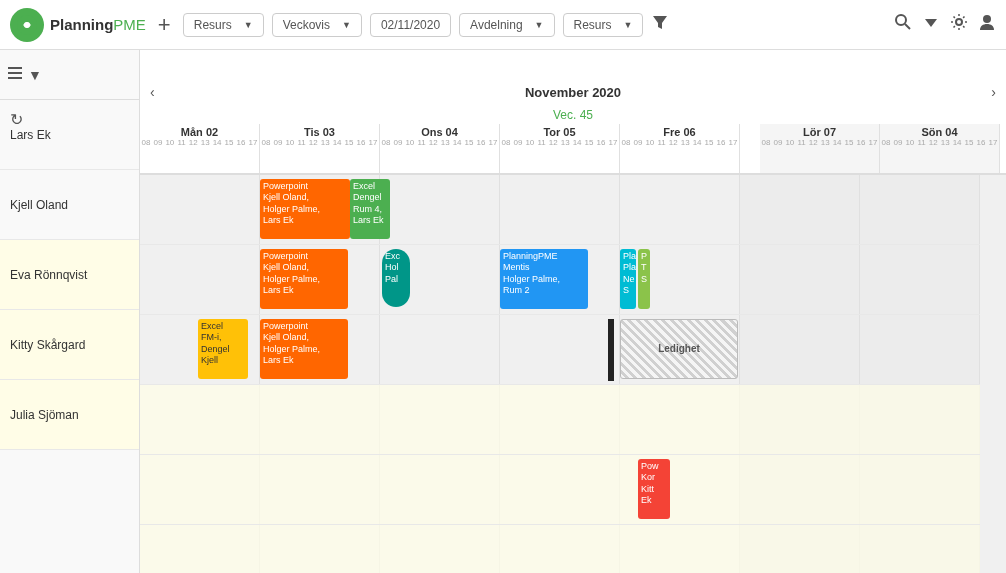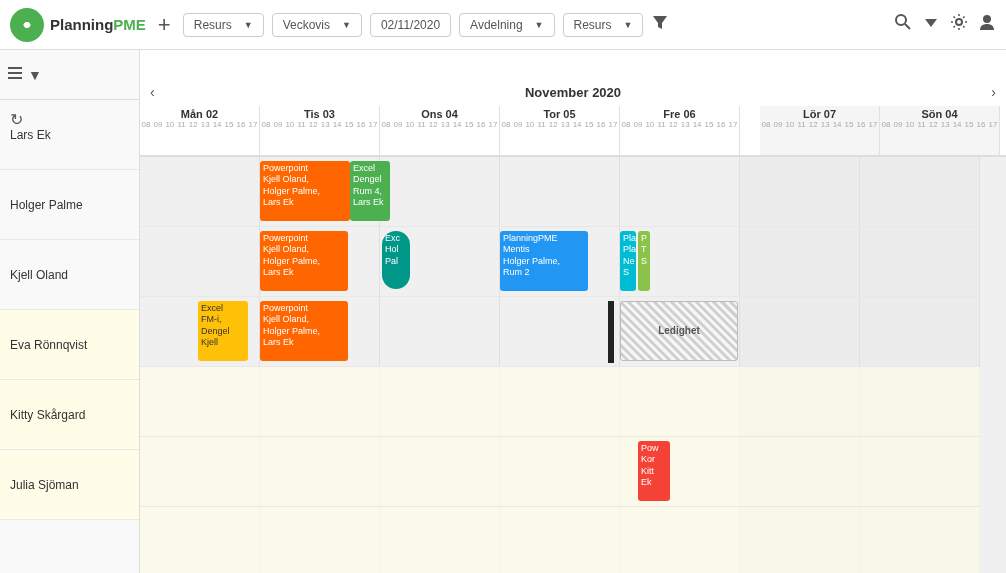--- a/index.html
+++ b/index.html
@@ -216,21 +216,21 @@
 <div class="header">
   <div class="logo">
     <div class="logo-icon">
       <svg width="22" height="22" viewBox="0 0 22 22" fill="none">
         <circle cx="11" cy="11" r="10" fill="#4CAF50"></circle>
         <path d="M7 11 Q11 5 15 11 Q11 17 7 11Z" fill="white" opacity="0.8"></path>
         <circle cx="11" cy="11" r="3" fill="white"></circle>
       </svg>
     </div>
     <span>
-      <span style="color:#333;font-weight:bold;font-size:15px;">Planning</span><span style="color:#4CAF50;font-weight:bold;font-size:15px;">PME</span>
+      <span style="color:#333;font-weight:bold;font-size:15px;">Planning</span><span style="color:#4CAF50;font-weight:normal;font-size:15px;">PME</span>
     </span>
   </div>
   <button class="add-btn">+</button>
   <button class="header-btn">
     <span>Resurs</span>
     <span class="arrow">▼</span>
   </button>
   <button class="header-btn">
     <span>Veckovis</span>
     <span class="arrow">▼</span>
@@ -289,23 +289,20 @@
             <rect x="0" y="11" width="14" height="2"></rect>
           </svg>
       </button>
       <button class="sidebar-icon-btn">▼</button>
     </div>
     <div class="resource-list">
       <div class="resource-row">
         <span>Lars Ek</span>
       </div>
       <div class="resource-row">
-        <span>Holger Palme</span>
-      </div>
-      <div class="resource-row">
         <span>Kjell Oland</span>
       </div>
       <div class="resource-row highlighted">
         <span>Eva Rönnqvist</span>
       </div>
       <div class="resource-row highlighted">
         <span>Kitty Skårgard</span>
       </div>
       <div class="resource-row highlighted">
         <span>Julia Sjöman</span>
@@ -315,20 +312,21 @@
     </div>
 
   <div class="calendar">
 
     <div class="cal-header">
       <div class="cal-nav">
         <button class="cal-nav-btn">‹</button>
         <span class="cal-month">November 2020</span>
         <button class="cal-nav-btn">›</button>
       </div>
+      <div class="cal-week">Vec. 45</div>
 
       <div class="days-header" id="days-header-row">
       <div class="day-col-header" style="width: 120px; min-width: 120px;">
             <div class="day-name">Mån 02</div>
             <div class="hour-labels">
               <span class="hour-label">08</span>
               <span class="hour-label">09</span>
               <span class="hour-label">10</span>
               <span class="hour-label">11</span>
               <span class="hour-label">12</span>

